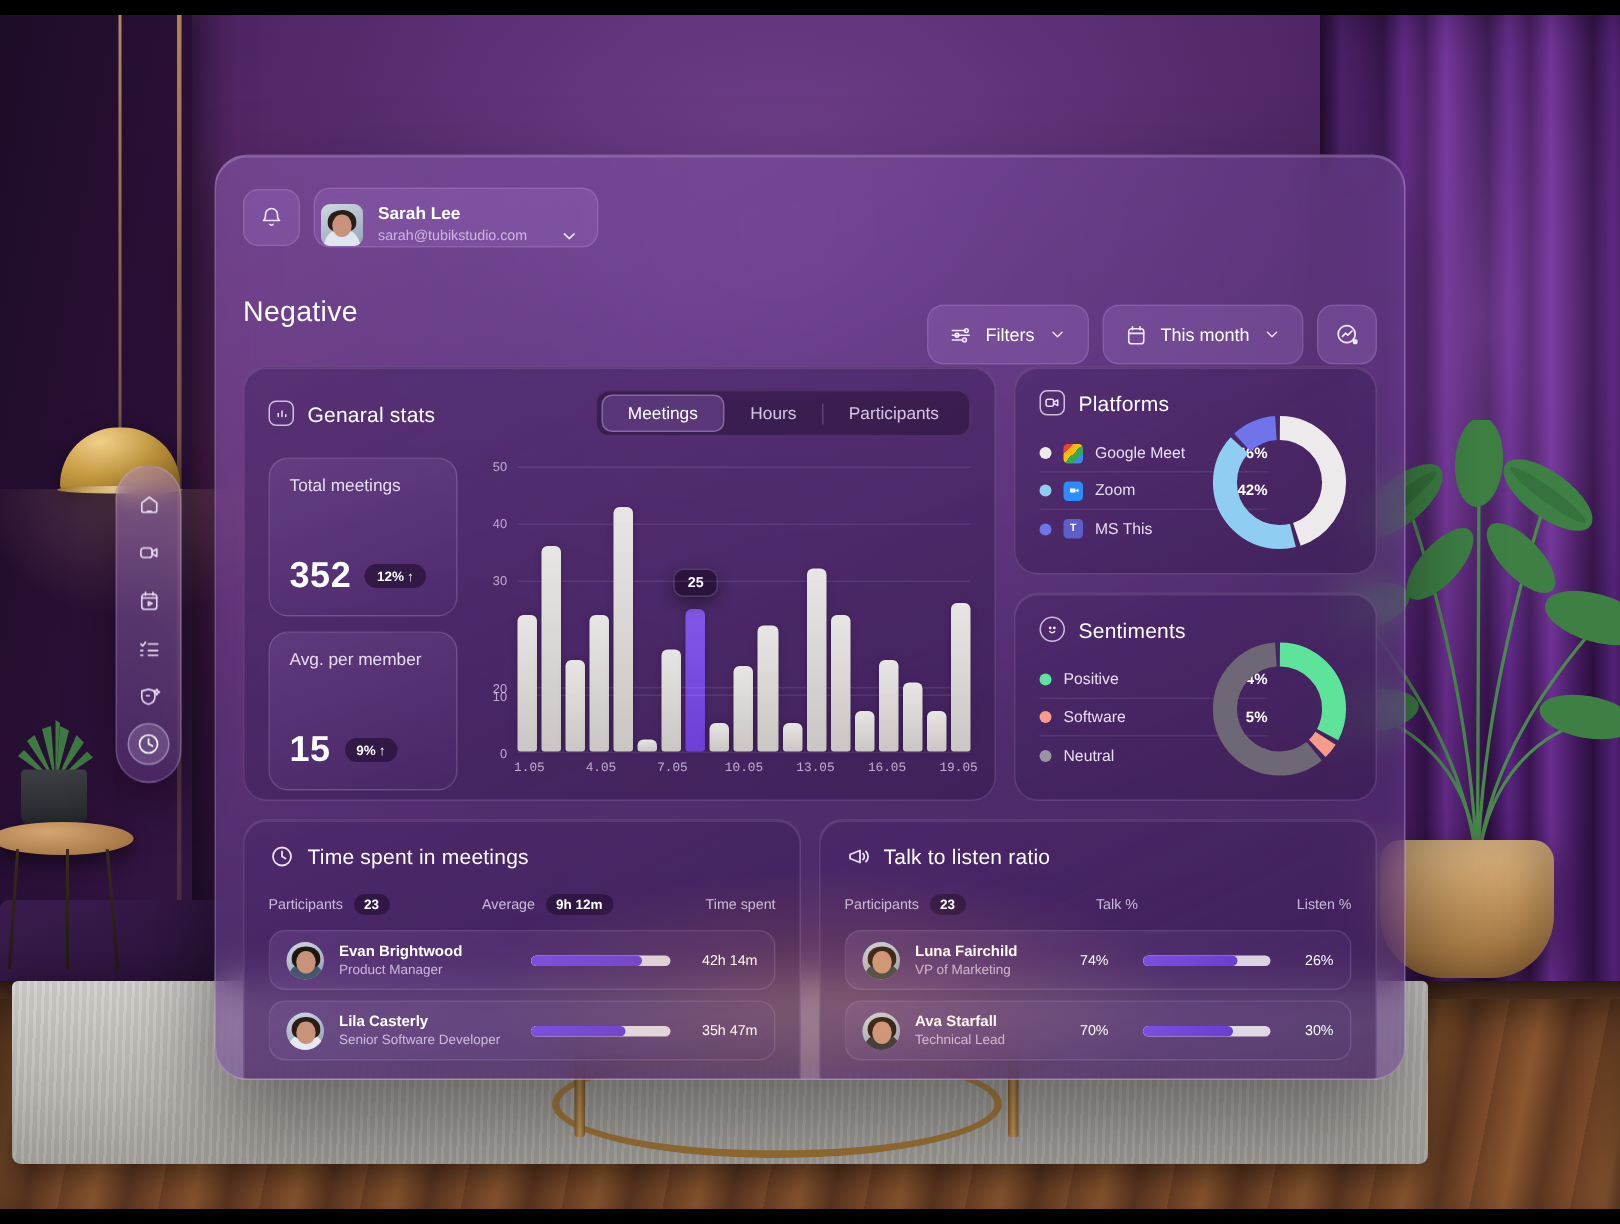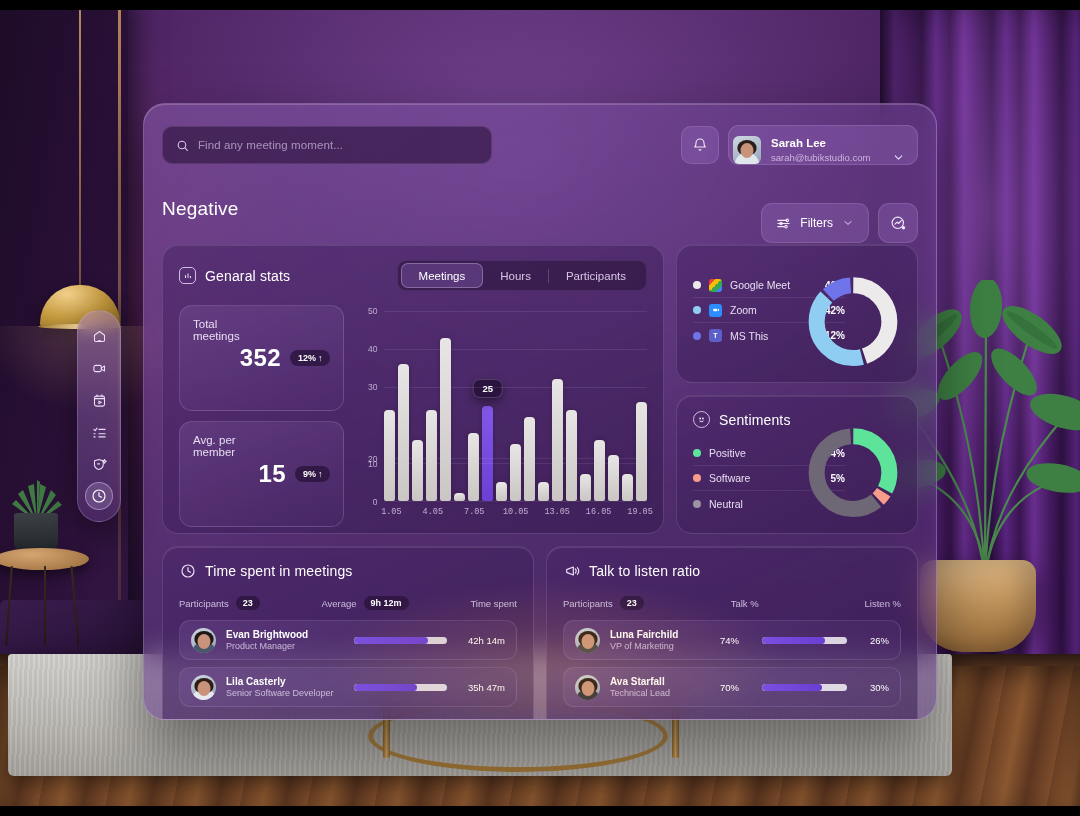--- a/index.html
+++ b/index.html
@@ -262,21 +262,21 @@
     border: 1px solid rgba(231,214,250,0.32);
     color: #fff;
   }
   .tab-sep { width: 1px; height: 14px; background: rgba(222,203,242,0.22); }
   .gs-body { display: flex; gap: 14px; margin-top: 14px; height: 222px; }
   .stat-col { flex: 0 0 126px; display: flex; flex-direction: column; gap: 10px; }
   .stat-box {
     flex: 1; border-radius: 13px; padding: 12px 13px;
     background: linear-gradient(160deg, rgba(135,96,168,0.30), rgba(86,48,118,0.22));
     border: 1px solid rgba(226,208,246,0.17);
-    display: flex; flex-direction: row; justify-content: space-between;
+    display: flex; flex-direction: column; justify-content: space-between;
   }
   .stat-label { font-size: 11.5px; color: rgba(240,232,250,0.94); }
   .stat-bot { display: flex; align-items: center; gap: 9px; }
   .stat-num { font-size: 24px; color: #fff; font-weight: 600; letter-spacing: .4px; }
   .badge {
     background: rgba(38,16,54,0.72); border-radius: 9px;
     padding: 3px 8px; font-size: 9px; color: #fff; font-weight: 600;
     display: flex; align-items: center; gap: 2px;
   }
 
@@ -519,29 +519,20 @@
           <path d="M12 7 v5 l4 2"></path>
       </svg>
     </span>
   </div>
 </div>
 
 <div class="dashboard">
   <div class="dash-inner">
 
     <div class="topbar">
-      <div class="search-box">
-        <span>
-          <svg width="13" height="13" viewBox="0 0 24 24" fill="none" stroke="#ddc9ef" stroke-width="2" stroke-linecap="round">
-            <circle cx="11" cy="11" r="7"></circle>
-              <path d="M16.5 16.5 L21 21"></path>
-          </svg>
-        </span>
-        <span class="search-ph">Find any meeting moment...</span>
-      </div>
       <div class="top-right">
         <div class="icon-btn">
           <span>
             <svg width="16" height="16" viewBox="0 0 24 24" fill="none" stroke="#f0e6fa" stroke-width="1.7" stroke-linecap="round" stroke-linejoin="round">
               <path d="M6 9 a6 6 0 0 1 12 0 c0 5 2 6 2 6 H4 s2 -1 2 -6"></path>
                 <path d="M10.5 19 a2 2 0 0 0 3 0"></path>
             </svg>
           </span>
         </div>
         <div class="profile-chip">
@@ -572,20 +563,36 @@
             <svg width="15" height="15" viewBox="0 0 24 24" fill="none" stroke="#f2e9fb" stroke-width="1.7" stroke-linecap="round">
               <path d="M3 7 h14"></path>
                 <path d="M3 12 h18"></path>
                 <path d="M3 17 h10"></path>
               <circle cx="18" cy="7" r="2"></circle>
                 <circle cx="8" cy="12" r="2"></circle>
                 <circle cx="16" cy="17" r="2"></circle>
             </svg>
           </span>
           <span>Filters</span>
+          <span>
+            <svg width="12" height="12" viewBox="0 0 24 24" fill="none" stroke="#eadff6" stroke-width="2" stroke-linecap="round" stroke-linejoin="round">
+                <path d="M6 9 l6 6 6 -6"></path>
+              </svg>
+          </span>
+        </div>
+        <div class="pill-btn">
+          <span>
+            <svg width="15" height="15" viewBox="0 0 24 24" fill="none" stroke="#f2e9fb" stroke-width="1.7" stroke-linecap="round" stroke-linejoin="round">
+              <rect x="4" y="5" width="16" height="16" rx="3"></rect>
+                <path d="M4 10 h16"></path>
+                <path d="M8 3 v3"></path>
+                <path d="M16 3 v3"></path>
+            </svg>
+          </span>
+          <span>This month</span>
           <span>
             <svg width="12" height="12" viewBox="0 0 24 24" fill="none" stroke="#eadff6" stroke-width="2" stroke-linecap="round" stroke-linejoin="round">
                 <path d="M6 9 l6 6 6 -6"></path>
               </svg>
           </span>
         </div>
         <div class="pill-btn sq-btn">
           <span>
             <svg width="17" height="17" viewBox="0 0 24 24" fill="none" stroke="#f2e9fb" stroke-width="1.6" stroke-linecap="round" stroke-linejoin="round">
               <circle cx="11" cy="11" r="8"></circle>
@@ -736,20 +743,29 @@
                 </div>
             </div>
           </div>
         </div>
       </div>
 
       <div class="right-col">
 
         <div class="card c-small">
           <div class="card-pad">
+            <div class="card-hd">
+              <span class="hd-icon">
+                <svg width="11" height="11" viewBox="0 0 24 24" fill="none" stroke="#ecdff7" stroke-width="2.2" stroke-linecap="round" stroke-linejoin="round">
+                  <rect x="3" y="7" width="11" height="10" rx="2.5"></rect>
+                    <path d="M14 11 l6 -3 v8 l-6 -3 Z"></path>
+                </svg>
+              </span>
+              <span class="card-title">Platforms</span>
+            </div>
             <div class="legend" style="width:152px">
               <div class="legend-row">
                 <span class="dot" style="background:#eceaea"></span>
                 <span class="brand-ico" style="background:linear-gradient(135deg,#ea4335 0 25%,#fbbc05 25% 50%,#34a853 50% 75%,#4285f4 75%)"></span>
                 <span class="legend-name">Google Meet</span>
                 <span class="legend-val">46%</span>
               </div>
               <div class="legend-row">
                 <span class="dot" style="background:#8fcdf2"></span>
                 <span class="brand-ico" style="background:#2d8cff">

